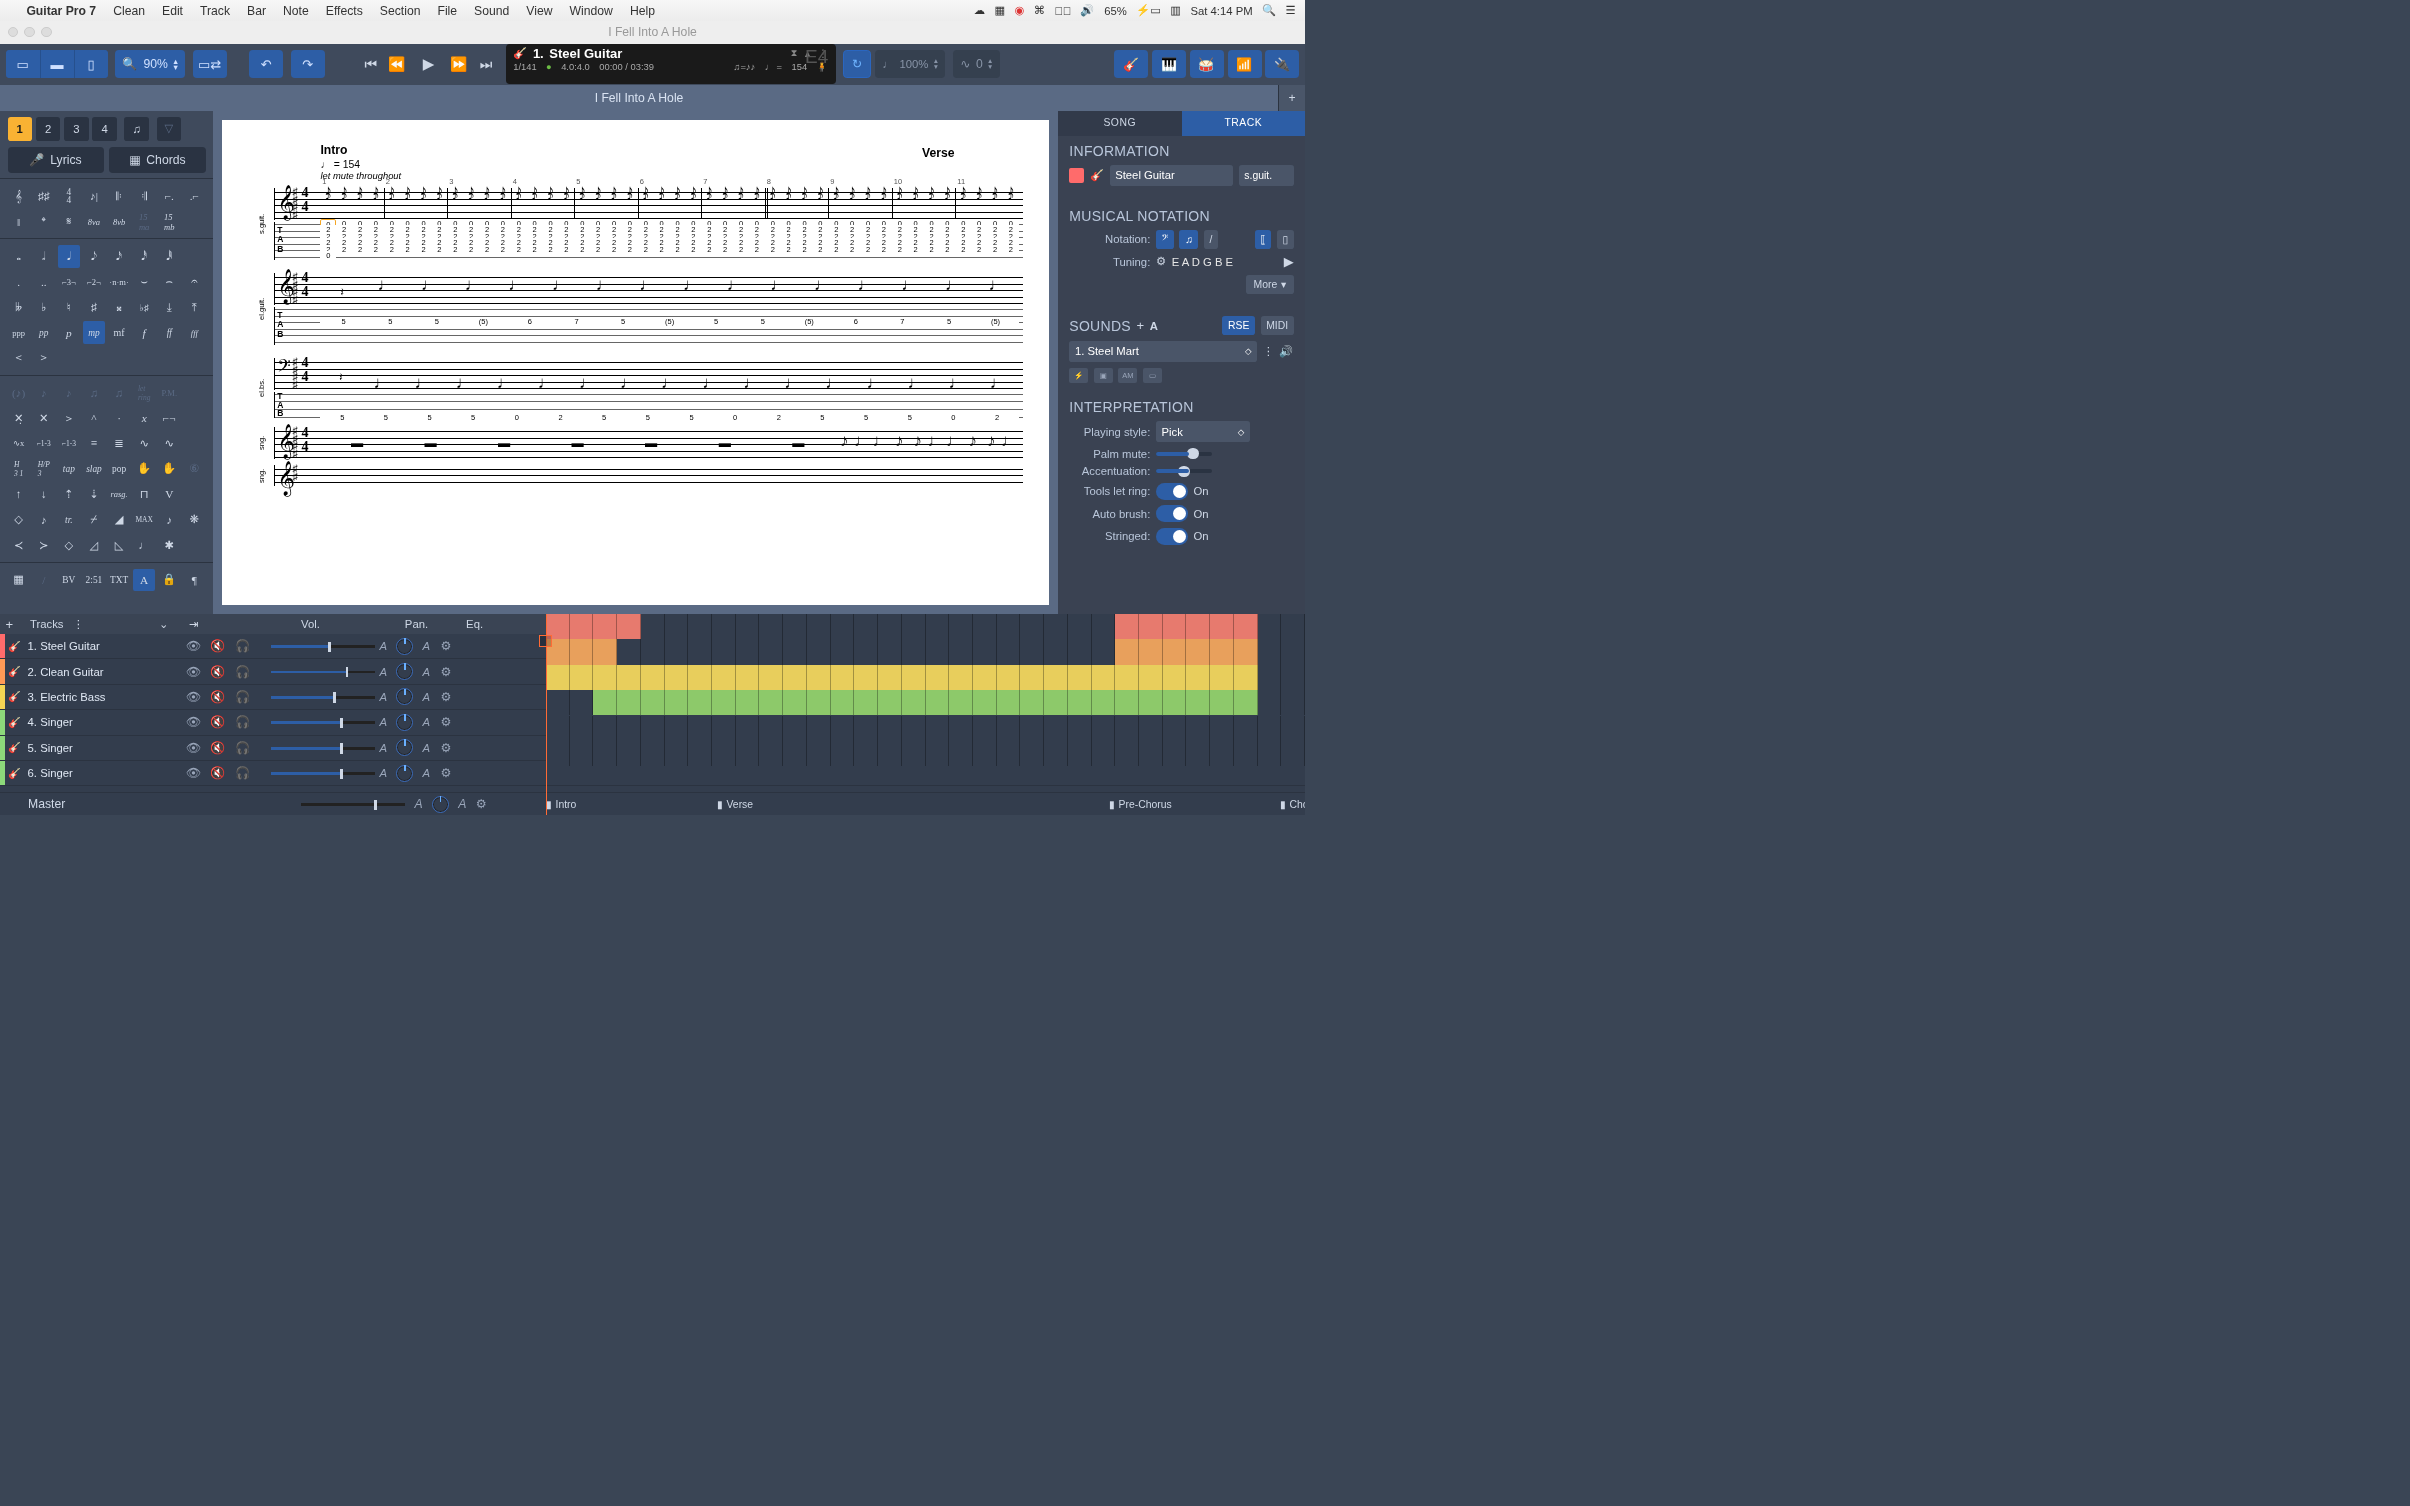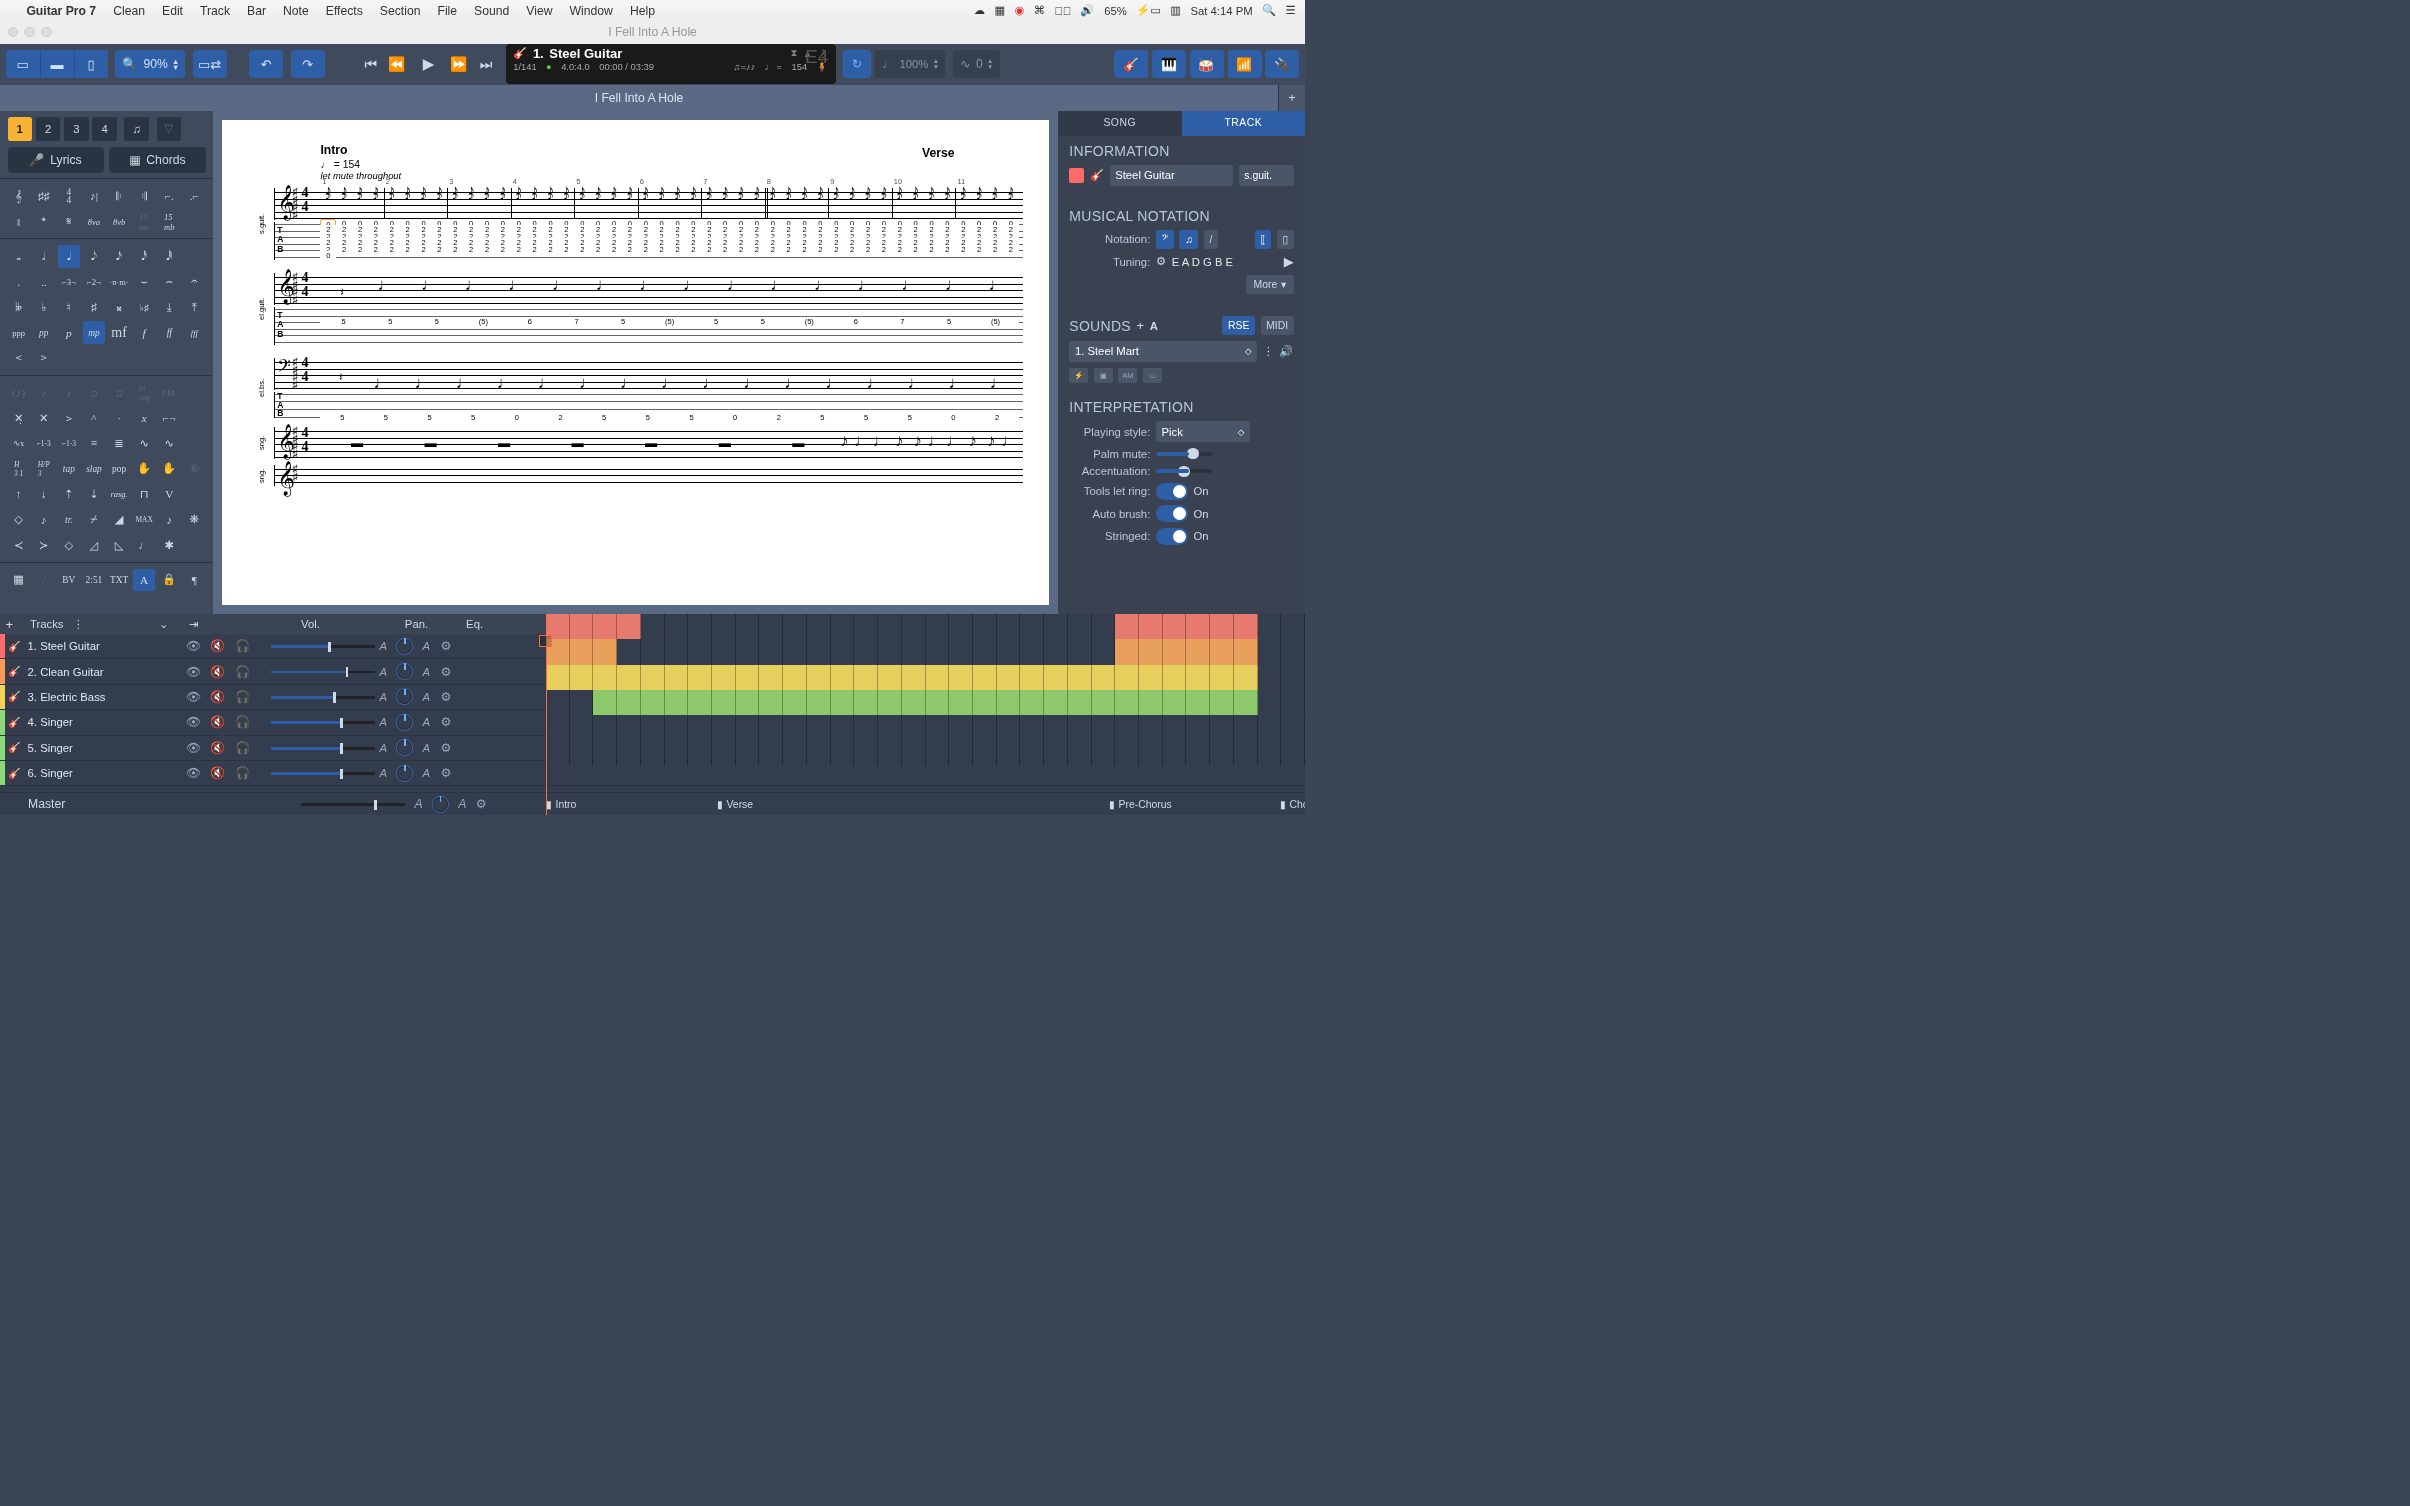--- a/index.html
+++ b/index.html
@@ -348,21 +348,21 @@
       <div>♮</div>
       <div>♯</div>
       <div>𝄪</div>
       <div style="font-size:9.4px">♭♯</div>
       <div>⤓</div>
       <div>⤒</div>
       <div style="font-size:8.5px;">ppp</div>
       <div style="font-size:9.4px;font-style:italic">pp</div>
       <div style="font-style:italic">p</div>
       <div class="sel" style="font-size:9.4px;font-style:italic">mp</div>
-      <div style="font-size:14px;">mf</div>
+      <div style="font-size:10px;">mf</div>
       <div style="font-style:italic">f</div>
       <div style="font-size:9.4px;font-style:italic">ff</div>
       <div style="font-size:8.5px;font-style:italic">fff</div>
       <div>＜</div>
       <div>＞</div>
       <div></div>
         <div></div>
         <div></div>
         <div></div>
         <div></div>

